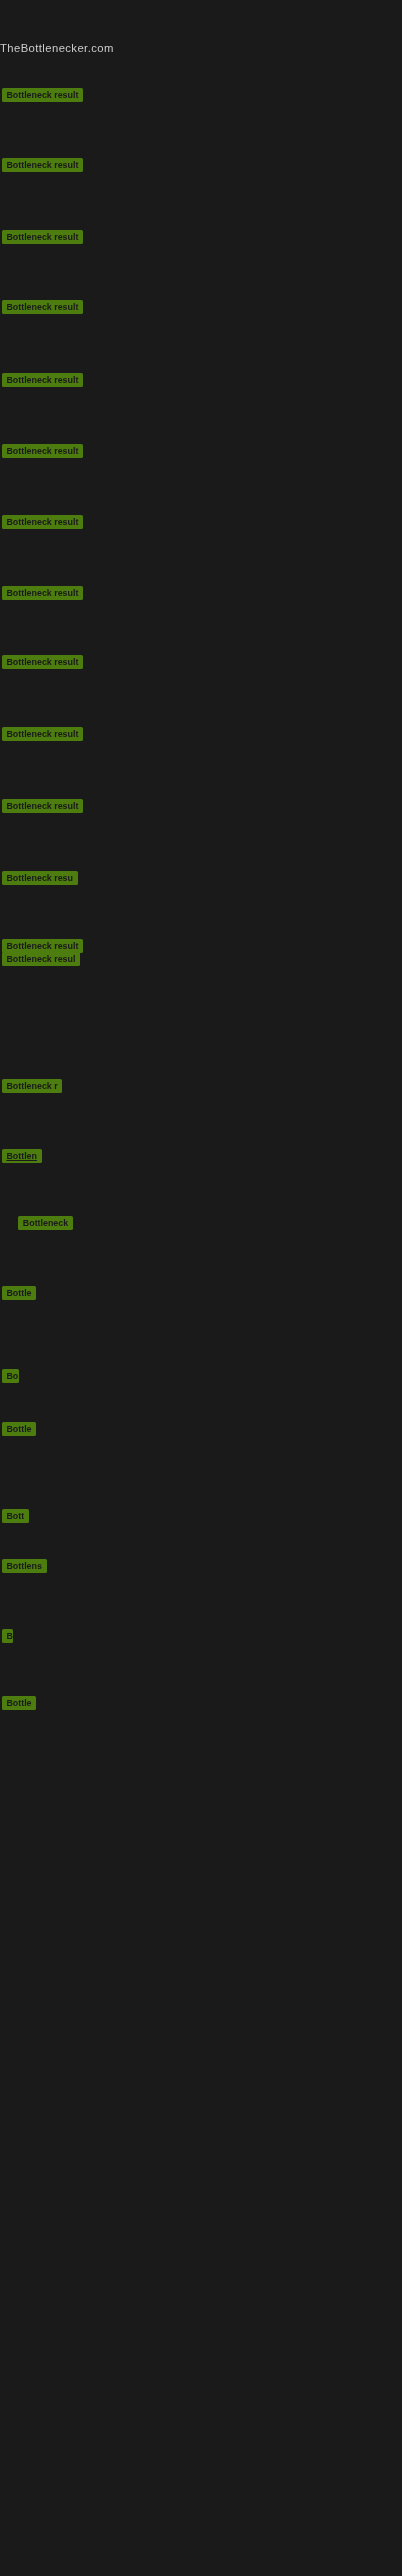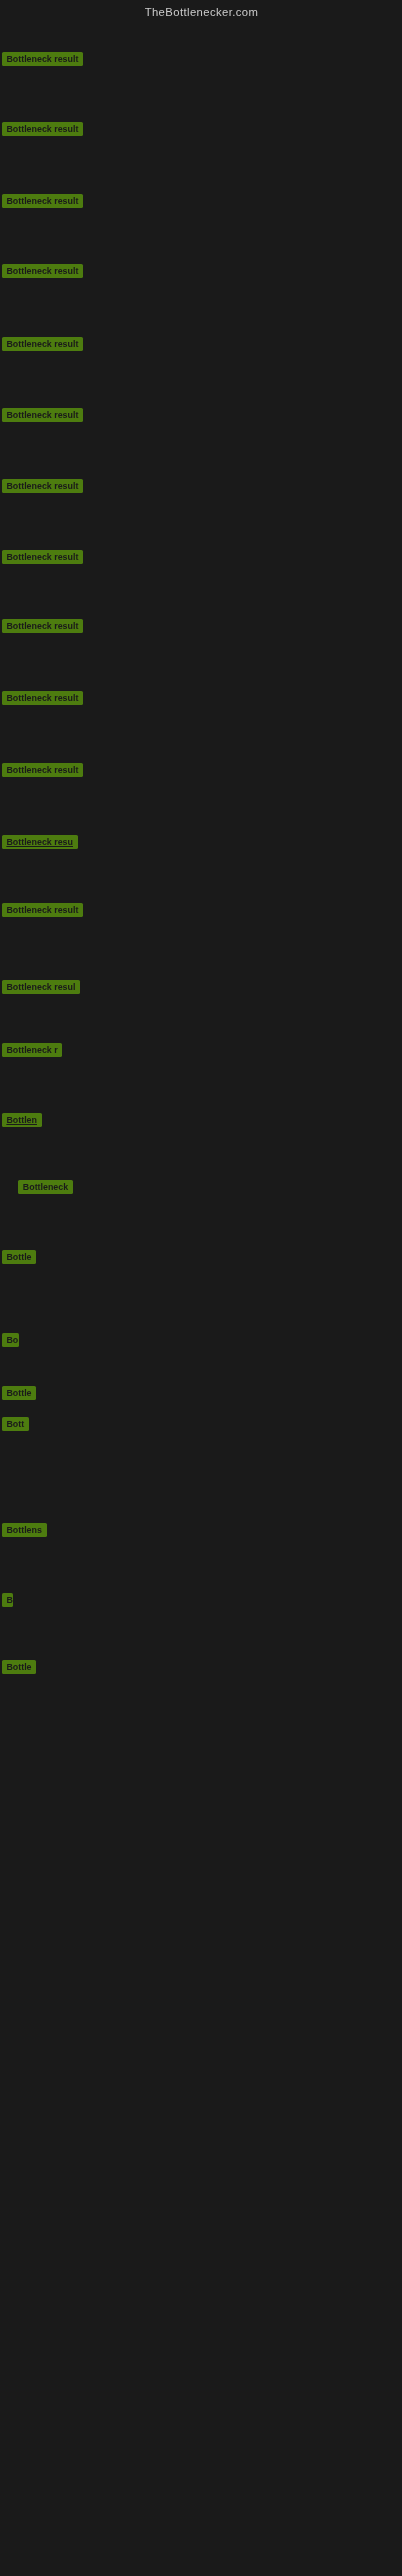--- a/index.html
+++ b/index.html
@@ -10,25 +10,26 @@
 
     body {
       width: 403px;
       min-height: 2576px;
       background-color: #1a1a1a;
       font-family: Arial, sans-serif;
       position: relative;
     }
 
     .site-title {
-      text-align: center;
+      text-align: left;
       color: #cccccc;
       font-size: 11.3px;
       padding: 6.4px 0 3.2px 0;
       letter-spacing: 0.4px;
+      margin-top: 36px;
     }
 
     .bottleneck-label {
       display: inline-block;
       background-color: #4d7c0f;
       color: #1a1a1a;
       font-size: 8.9px;
       font-weight: bold;
       padding: 2.4px 4.8px;
       border-radius: 1.6px;
@@ -46,27 +47,27 @@
     <div style="position: absolute; top: 100px; left: 1.6px;"><span class="bottleneck-label" style="max-width: 97px;">Bottleneck result</span></div>
     <div style="position: absolute; top: 172px; left: 1.6px;"><span class="bottleneck-label" style="max-width: 98px;">Bottleneck result</span></div>
     <div style="position: absolute; top: 242px; left: 1.6px;"><span class="bottleneck-label" style="max-width: 98px;">Bottleneck result</span></div>
     <div style="position: absolute; top: 315px; left: 1.6px;"><span class="bottleneck-label" style="max-width: 99px;">Bottleneck result</span></div>
     <div style="position: absolute; top: 386px; left: 1.6px;"><span class="bottleneck-label" style="max-width: 98px;">Bottleneck result</span></div>
     <div style="position: absolute; top: 457px; left: 1.6px;"><span class="bottleneck-label" style="max-width: 98px;">Bottleneck result</span></div>
     <div style="position: absolute; top: 528px; left: 1.6px;"><span class="bottleneck-label" style="max-width: 98px;">Bottleneck result</span></div>
     <div style="position: absolute; top: 597px; left: 1.6px;"><span class="bottleneck-label" style="max-width: 97px;">Bottleneck result</span></div>
     <div style="position: absolute; top: 669px; left: 1.6px;"><span class="bottleneck-label" style="max-width: 97px;">Bottleneck result</span></div>
     <div style="position: absolute; top: 741px; left: 1.6px;"><span class="bottleneck-label" style="max-width: 97px;">Bottleneck result</span></div>
-    <div style="position: absolute; top: 813px; left: 1.6px;"><span class="bottleneck-label" style="max-width: 87px; text-decoration: underline;">Bottleneck resu</span></div>
+    <div style="position: absolute; top: 813px; left: 1.6px;"><span class="bottleneck-label" style="max-width: 87px;">Bottleneck resu</span></div>
     <div style="position: absolute; top: 881px; left: 1.6px;"><span class="bottleneck-label" style="max-width: 95px;">Bottleneck result</span></div>
-    <div style="position: absolute; top: 958px; left: 1.6px;"><span class="bottleneck-label" style="max-width: 90px;">Bottleneck resul</span></div>
+    <div style="position: absolute; top: 894px; left: 1.6px;"><span class="bottleneck-label" style="max-width: 90px;">Bottleneck resul</span></div>
     <div style="position: absolute; top: 1021px; left: 1.6px;"><span class="bottleneck-label" style="max-width: 66px;">Bottleneck r</span></div>
     <div style="position: absolute; top: 1091px; left: 1.6px;"><span class="bottleneck-label" style="max-width: 44px; text-decoration: underline;">Bottlen</span></div>
     <div style="position: absolute; top: 1158px; left: 18px;"><span class="bottleneck-label" style="max-width: 56px;">Bottleneck</span></div>
     <div style="position: absolute; top: 1228px; left: 1.6px;"><span class="bottleneck-label" style="max-width: 39px;">Bottle</span></div>
     <div style="position: absolute; top: 1296px; left: 1.6px; margin-top: 15px;"><span class="bottleneck-label" style="max-width: 17.7px;">Bo</span></div>
     <div style="position: absolute; top: 1364px; left: 1.6px;"><span class="bottleneck-label" style="max-width: 39px;">Bottle</span></div>
-    <div style="position: absolute; top: 1395px; left: 1.6px;"><span class="bottleneck-label" style="max-width: 29px;">Bott</span></div>
+    <div style="position: absolute; top: 1451px; left: 1.6px;"><span class="bottleneck-label" style="max-width: 29px;">Bott</span></div>
     <div style="position: absolute; top: 1501px; left: 1.6px;"><span class="bottleneck-label" style="max-width: 47px; text-align: right;">Bottlens</span></div>
     <div style="position: absolute; top: 1571px; left: 1.6px;"><span class="bottleneck-label" style="max-width: 11.3px;">B</span></div>
     <div style="position: absolute; top: 1638px; left: 1.6px;"><span class="bottleneck-label" style="max-width: 39px;">Bottle</span></div>
   </div>
 
 
 </body></html>

